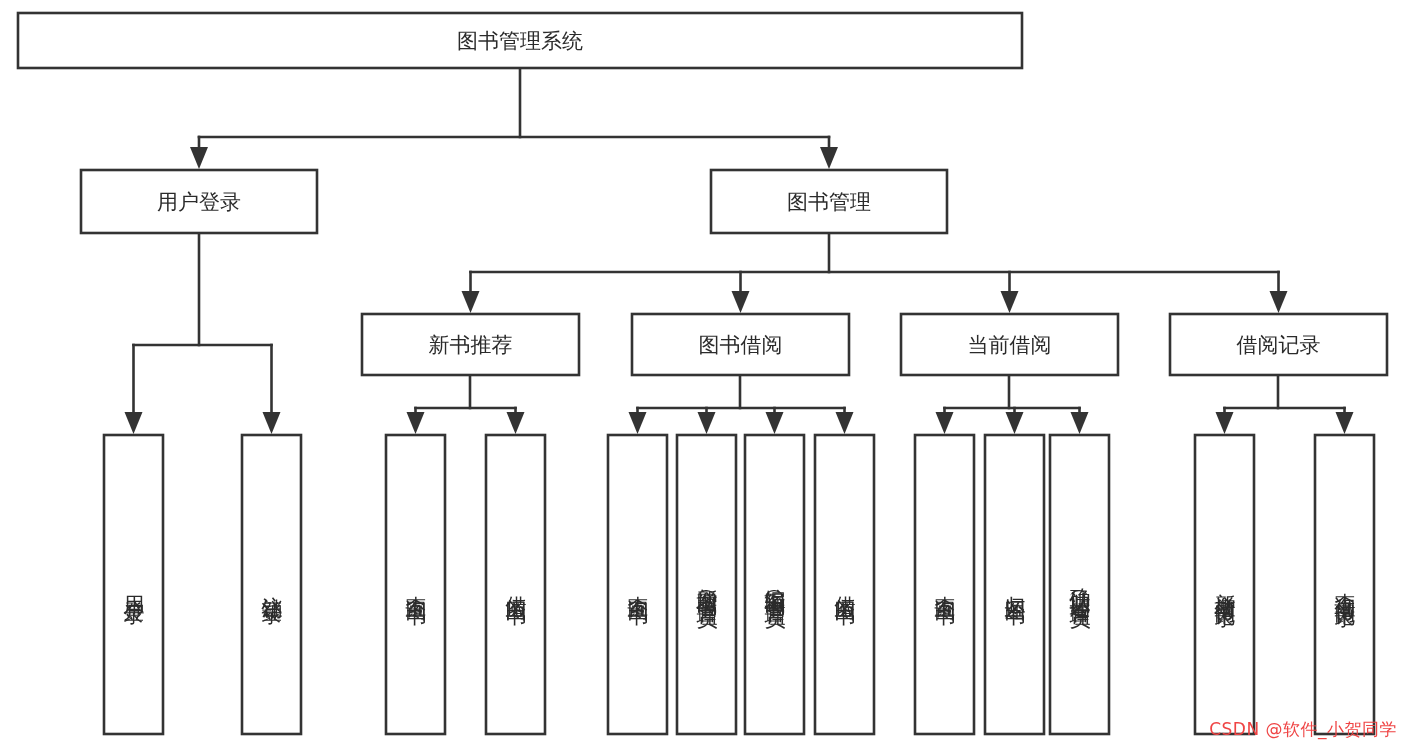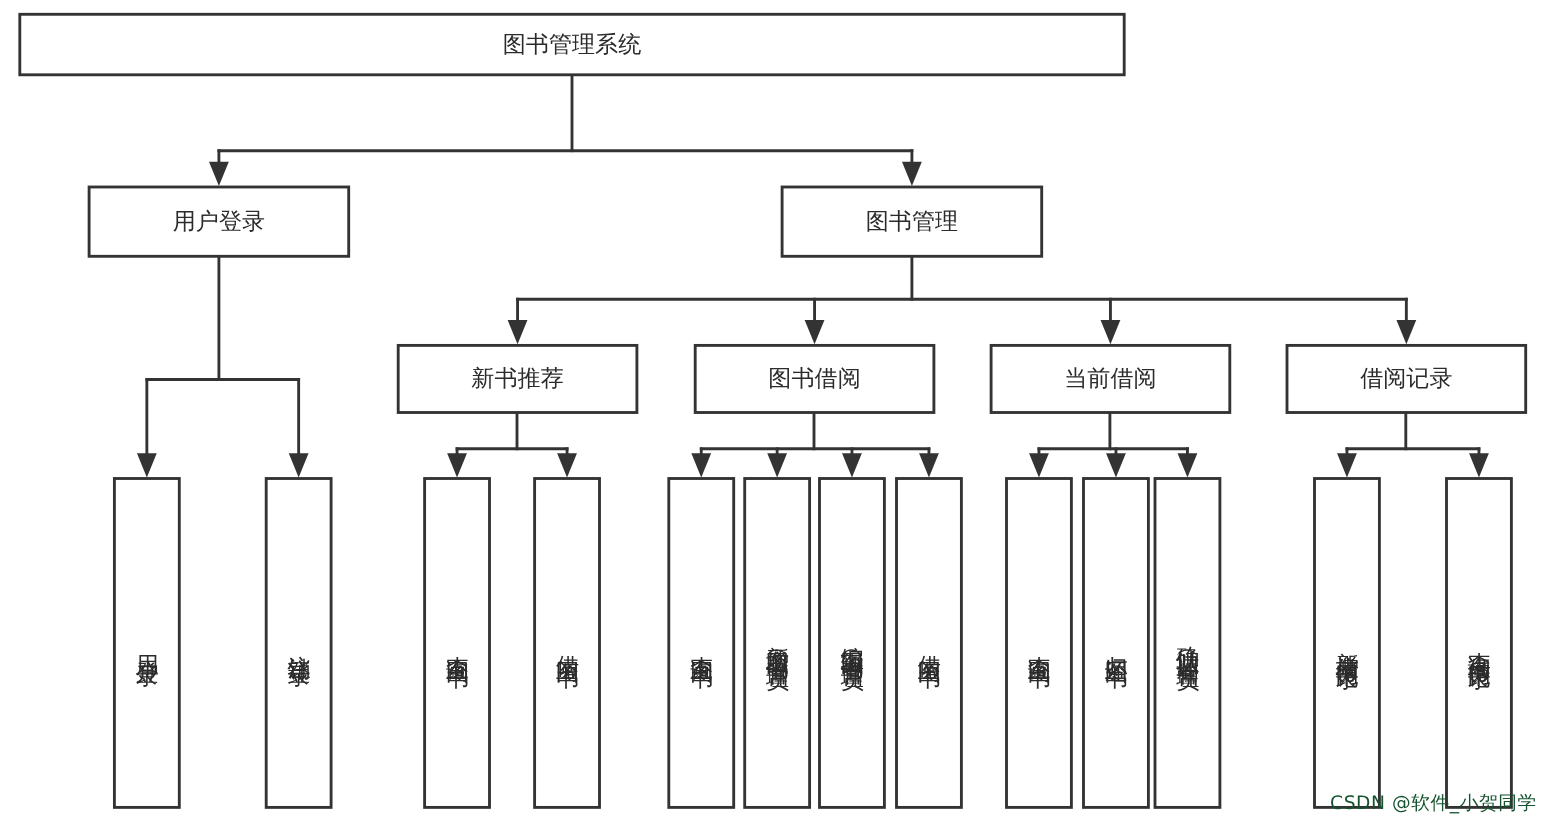--- a/index.html
+++ b/index.html
@@ -62,21 +62,21 @@
     justify-content: center;
     white-space: nowrap;
     pointer-events: none;
   }
   .watermark {
     position: absolute;
     right: 8px;
     bottom: 6px;
     font-family: "DejaVu Sans", "Liberation Sans", sans-serif;
     font-size: 17px;
-    color: #14532d;
+    color: #ef4444;
     letter-spacing: 0.5px;
     white-space: nowrap;
   }
 </style>
 </head>
 <body>
 
 <div id="diagram-root">
 
   <svg class="flow" viewBox="0 0 1405 747">

